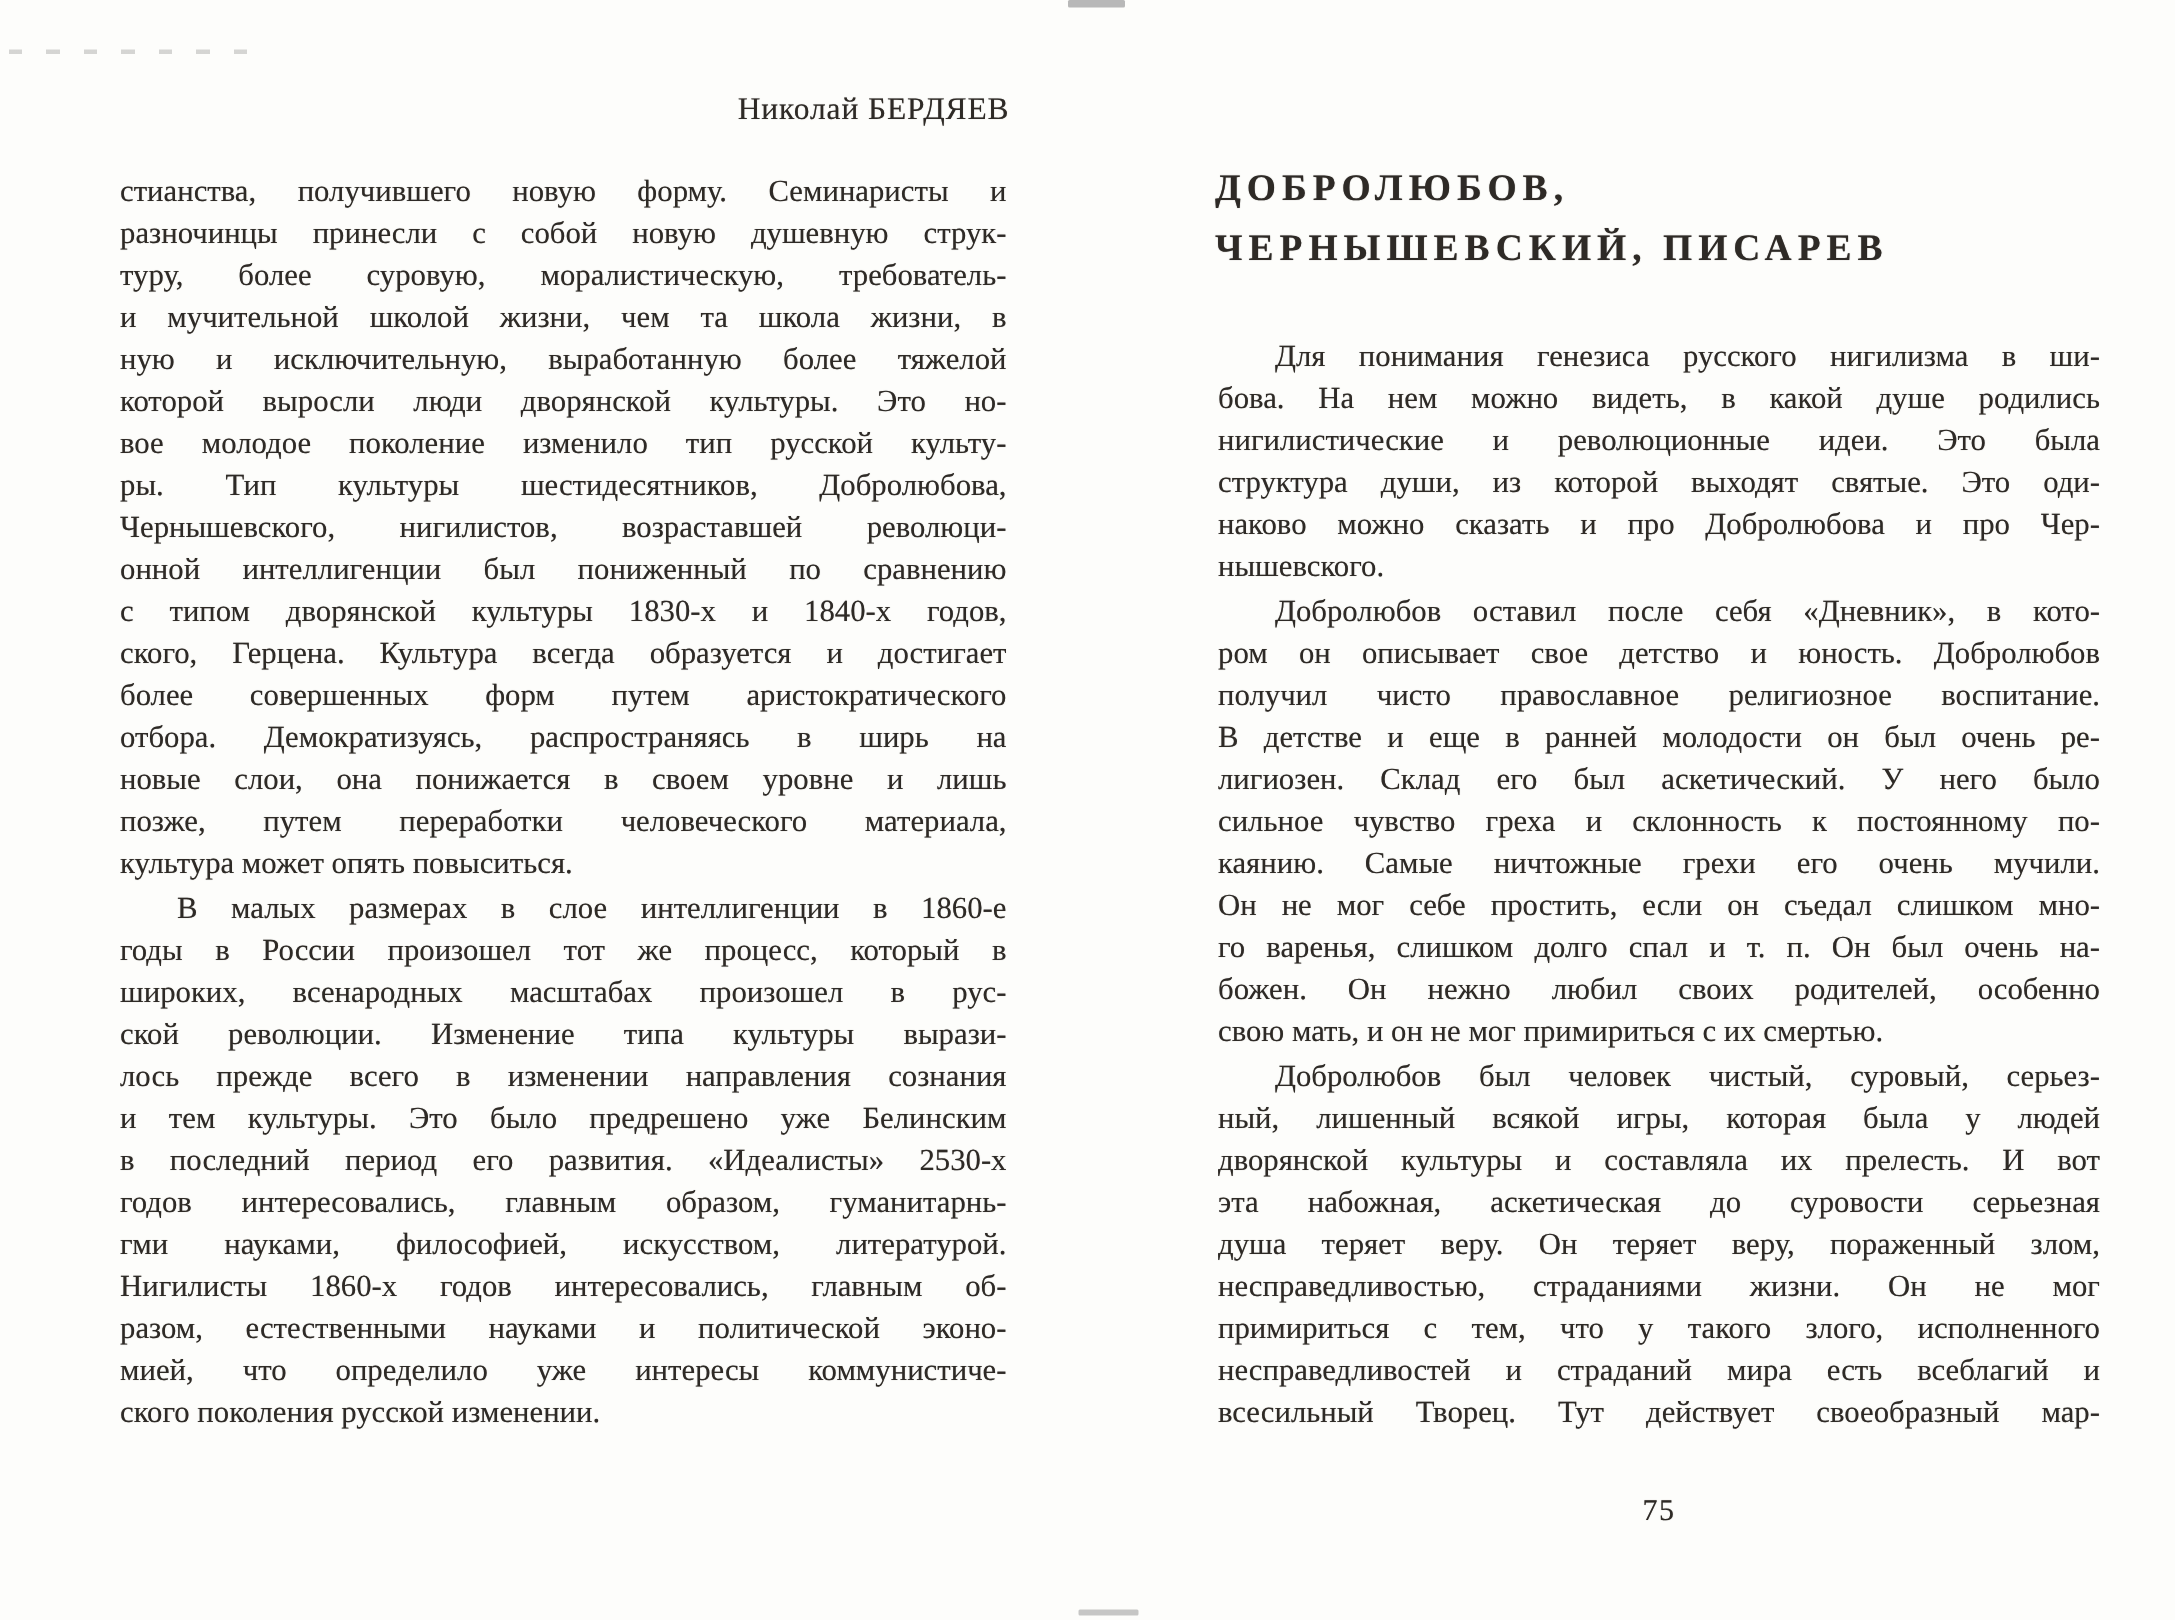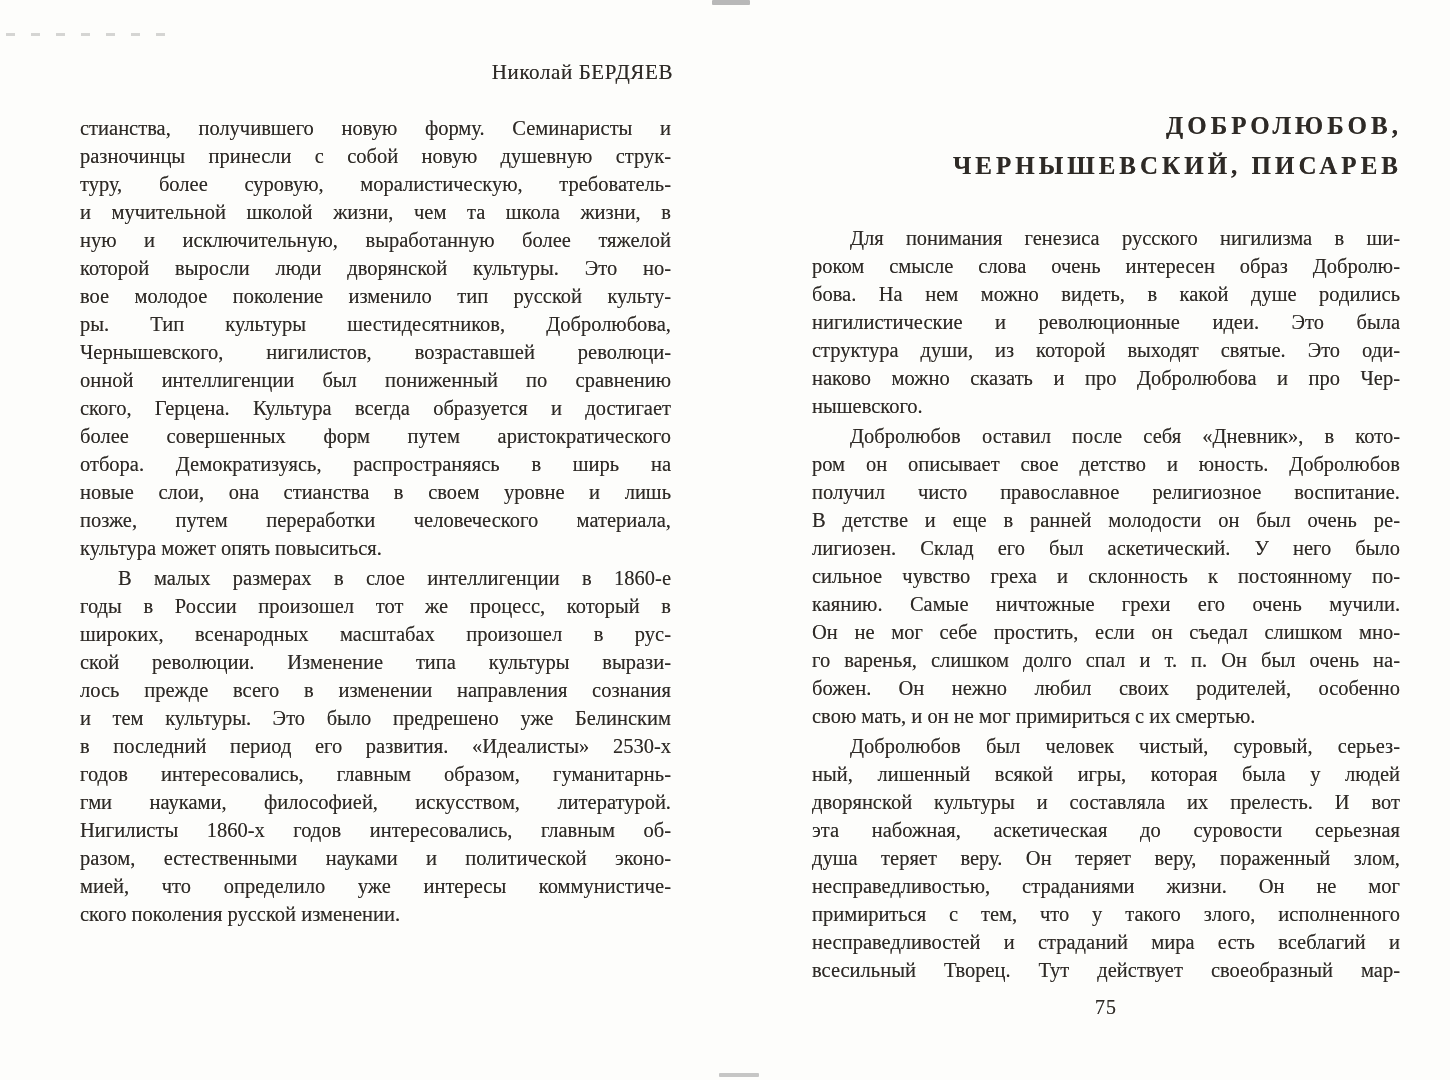--- a/index.html
+++ b/index.html
@@ -32,21 +32,21 @@
     position: absolute;
     left: 78px;
     top: 112px;
     width: 595px;
   }
   .chapter-title {
     position: absolute;
     left: 810px;
     top: 106px;
     width: 592px;
-    text-align: right;
+    text-align: left;
     font-weight: bold;
     font-size: 25px;
     line-height: 40px;
     letter-spacing: 4px;
     color: var(--ink, #2e2a26);
     text-shadow: 0 0 0.6px rgba(40,35,30,0.6);
   }
   .right-body {
     position: absolute;
     left: 810px;
@@ -131,24 +131,25 @@
         <div class="text-line">стианства, получившего новую форму. Семинаристы и</div>
         <div class="text-line">разночинцы принесли с собой новую душевную струк-</div>
         <div class="text-line">туру, более суровую, моралистическую, требователь-</div>
         <div class="text-line">и мучительной школой жизни, чем та школа жизни, в</div>
         <div class="text-line">ную и исключительную, выработанную более тяжелой</div>
         <div class="text-line">которой выросли люди дворянской культуры. Это но-</div>
         <div class="text-line">вое молодое поколение изменило тип русской культу-</div>
         <div class="text-line">ры. Тип культуры шестидесятников, Добролюбова,</div>
         <div class="text-line">Чернышевского, нигилистов, возраставшей революци-</div>
         <div class="text-line">онной интеллигенции был пониженный по сравнению</div>
+        <div class="text-line">с типом дворянской культуры 1830-х и 1840-х годов,</div>
         <div class="text-line">ского, Герцена. Культура всегда образуется и достигает</div>
         <div class="text-line">более совершенных форм путем аристократического</div>
         <div class="text-line">отбора. Демократизуясь, распространяясь в ширь на</div>
-        <div class="text-line">новые слои, она стианства в своем уровне и лишь</div>
+        <div class="text-line">новые слои, она понижается в своем уровне и лишь</div>
         <div class="text-line">позже, путем переработки человеческого материала,</div>
         <div class="text-line final-line">культура может опять повыситься.</div>
       </div>
       <div class="paragraph">
         <div class="text-line indented">В малых размерах в слое интеллигенции в 1860-е</div>
         <div class="text-line">годы в России произошел тот же процесс, который в</div>
         <div class="text-line">широких, всенародных масштабах произошел в рус-</div>
         <div class="text-line">ской революции. Изменение типа культуры вырази-</div>
         <div class="text-line">лось прежде всего в изменении направления сознания</div>
         <div class="text-line">и тем культуры. Это было предрешено уже Белинским</div>
@@ -163,21 +164,20 @@
     </div>
 
   <div class="chapter-title">
     <div>ДОБРОЛЮБОВ,</div>
     <div>ЧЕРНЫШЕВСКИЙ, ПИСАРЕВ</div>
   </div>
 
   <div class="right-body">
       <div class="paragraph">
         <div class="text-line indented">Для понимания генезиса русского нигилизма в ши-</div>
-        <div class="text-line">роком смысле слова очень интересен образ Добролю-</div>
         <div class="text-line">бова. На нем можно видеть, в какой душе родились</div>
         <div class="text-line">нигилистические и революционные идеи. Это была</div>
         <div class="text-line">структура души, из которой выходят святые. Это оди-</div>
         <div class="text-line">наково можно сказать и про Добролюбова и про Чер-</div>
         <div class="text-line final-line">нышевского.</div>
       </div>
       <div class="paragraph">
         <div class="text-line indented">Добролюбов оставил после себя «Дневник», в кото-</div>
         <div class="text-line">ром он описывает свое детство и юность. Добролюбов</div>
         <div class="text-line">получил чисто православное религиозное воспитание.</div>

